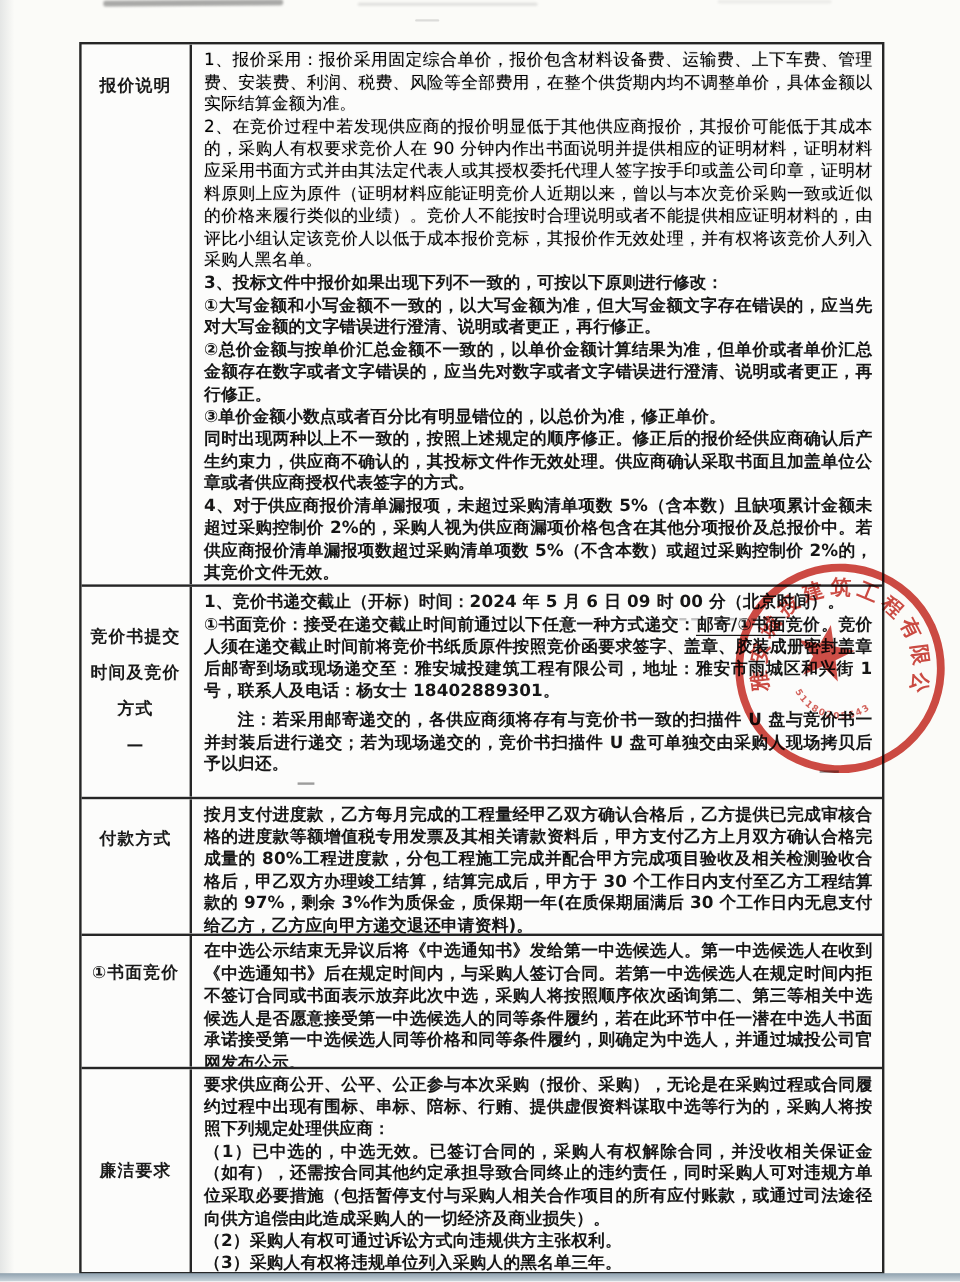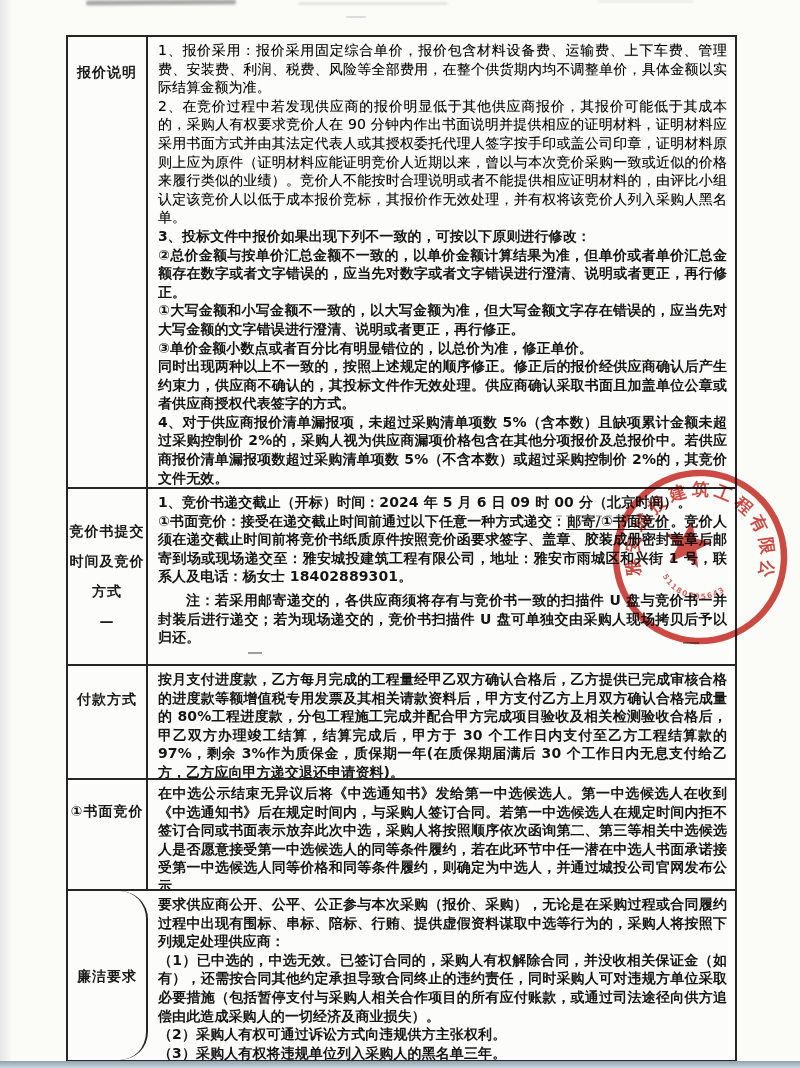--- a/index.html
+++ b/index.html
@@ -31,28 +31,28 @@
     display:flex;flex-direction:column;background:rgba(255,255,255,.4);
   }
   .row{display:flex;border-bottom:2px solid #262626;box-sizing:border-box;overflow:hidden;}
   .row:last-child{border-bottom:none;}
   .row:nth-child(1){height:452px;}
   .row:nth-child(2){height:177px;}
   .row:nth-child(3){height:114px;}
   .row:nth-child(4){height:111px;}
   .row:nth-child(5){flex:1;}
   .label-cell{
-    width:80px;flex-shrink:0;border-right:2px solid #262626;box-sizing:border-box;
+    width:92px;flex-shrink:0;border-right:2px solid #262626;box-sizing:border-box;
     text-align:center;font-weight:700;font-size:14px;color:#1a1a1a;letter-spacing:1px;
   }
   .row:nth-child(1) .label-cell{padding-top:20px;}
   .row:nth-child(2) .label-cell{padding-top:27px;}
   .row:nth-child(3) .label-cell{padding-top:18px;}
   .row:nth-child(4) .label-cell{padding-top:16px;}
-  .row:nth-child(5) .label-cell{display:flex;align-items:center;justify-content:center;border-radius:28px;}
+  .row:nth-child(5) .label-cell{display:flex;align-items:center;justify-content:center;}
   .label-line{display:block;line-height:30px;white-space:nowrap;}
   .content-cell{
     flex:1;box-sizing:border-box;padding:4px 8px 0 10px;
     font-size:14px;line-height:18.6px;text-align:justify;
     color:#161616;font-weight:700;letter-spacing:.1px;
   }
   .content-cell p{margin:0;}
   p.light{font-weight:400;color:#000000;text-shadow:0 0 1px rgba(110,110,110,.55);}
   p.indent{text-indent:2em;margin-top:5px;}
   span.u{border-bottom:1.5px solid currentColor;padding:0 1px;}
@@ -74,22 +74,22 @@
 
   <div class="doc-table" id="doc-table">
       <div class="row">
         <div class="label-cell">
           <div class="label-line">报价说明</div>
         </div>
         <div class="content-cell">
           <p class="light"><span>1、报价采用：报价采用固定综合单价，报价包含材料设备费、运输费、上下车费、管理费、安装费、利润、税费、风险等全部费用，在整个供货期内均不调整单价，具体金额以实际结算金额为准。</span></p>
           <p class="light"><span>2、在竞价过程中若发现供应商的报价明显低于其他供应商报价，其报价可能低于其成本的，采购人有权要求竞价人在 90 分钟内作出书面说明并提供相应的证明材料，证明材料应采用书面方式并由其法定代表人或其授权委托代理人签字按手印或盖公司印章，证明材料原则上应为原件（证明材料应能证明竞价人近期以来，曾以与本次竞价采购一致或近似的价格来履行类似的业绩）。竞价人不能按时合理说明或者不能提供相应证明材料的，由评比小组认定该竞价人以低于成本报价竞标，其报价作无效处理，并有权将该竞价人列入采购人黑名单。</span></p>
           <p><span>3、投标文件中报价如果出现下列不一致的，可按以下原则进行修改：</span></p>
+          <p><span>①大写金额和小写金额不一致的，以大写金额为准，但大写金额文字存在错误的，应当先对大写金额的文字错误进行澄清、说明或者更正，再行修正。</span></p>
           <p><span>②总价金额与按单价汇总金额不一致的，以单价金额计算结果为准，但单价或者单价汇总金额存在数字或者文字错误的，应当先对数字或者文字错误进行澄清、说明或者更正，再行修正。</span></p>
-          <p><span>①大写金额和小写金额不一致的，以大写金额为准，但大写金额文字存在错误的，应当先对大写金额的文字错误进行澄清、说明或者更正，再行修正。</span></p>
           <p><span>③单价金额小数点或者百分比有明显错位的，以总价为准，修正单价。</span></p>
           <p><span>同时出现两种以上不一致的，按照上述规定的顺序修正。修正后的报价经供应商确认后产生约束力，供应商不确认的，其投标文件作无效处理。供应商确认采取书面且加盖单位公章或者供应商授权代表签字的方式。</span></p>
           <p><span>4、对于供应商报价清单漏报项，未超过采购清单项数 5%（含本数）且缺项累计金额未超过采购控制价 2%的，采购人视为供应商漏项价格包含在其他分项报价及总报价中。若供应商报价清单漏报项数超过采购清单项数 5%（不含本数）或超过采购控制价 2%的，其竞价文件无效。</span></p>
         </div>
       </div>
       <div class="row">
         <div class="label-cell">
           <div class="label-line">竞价书提交</div>
           <div class="label-line">时间及竞价</div>
           <div class="label-line">方式</div>

